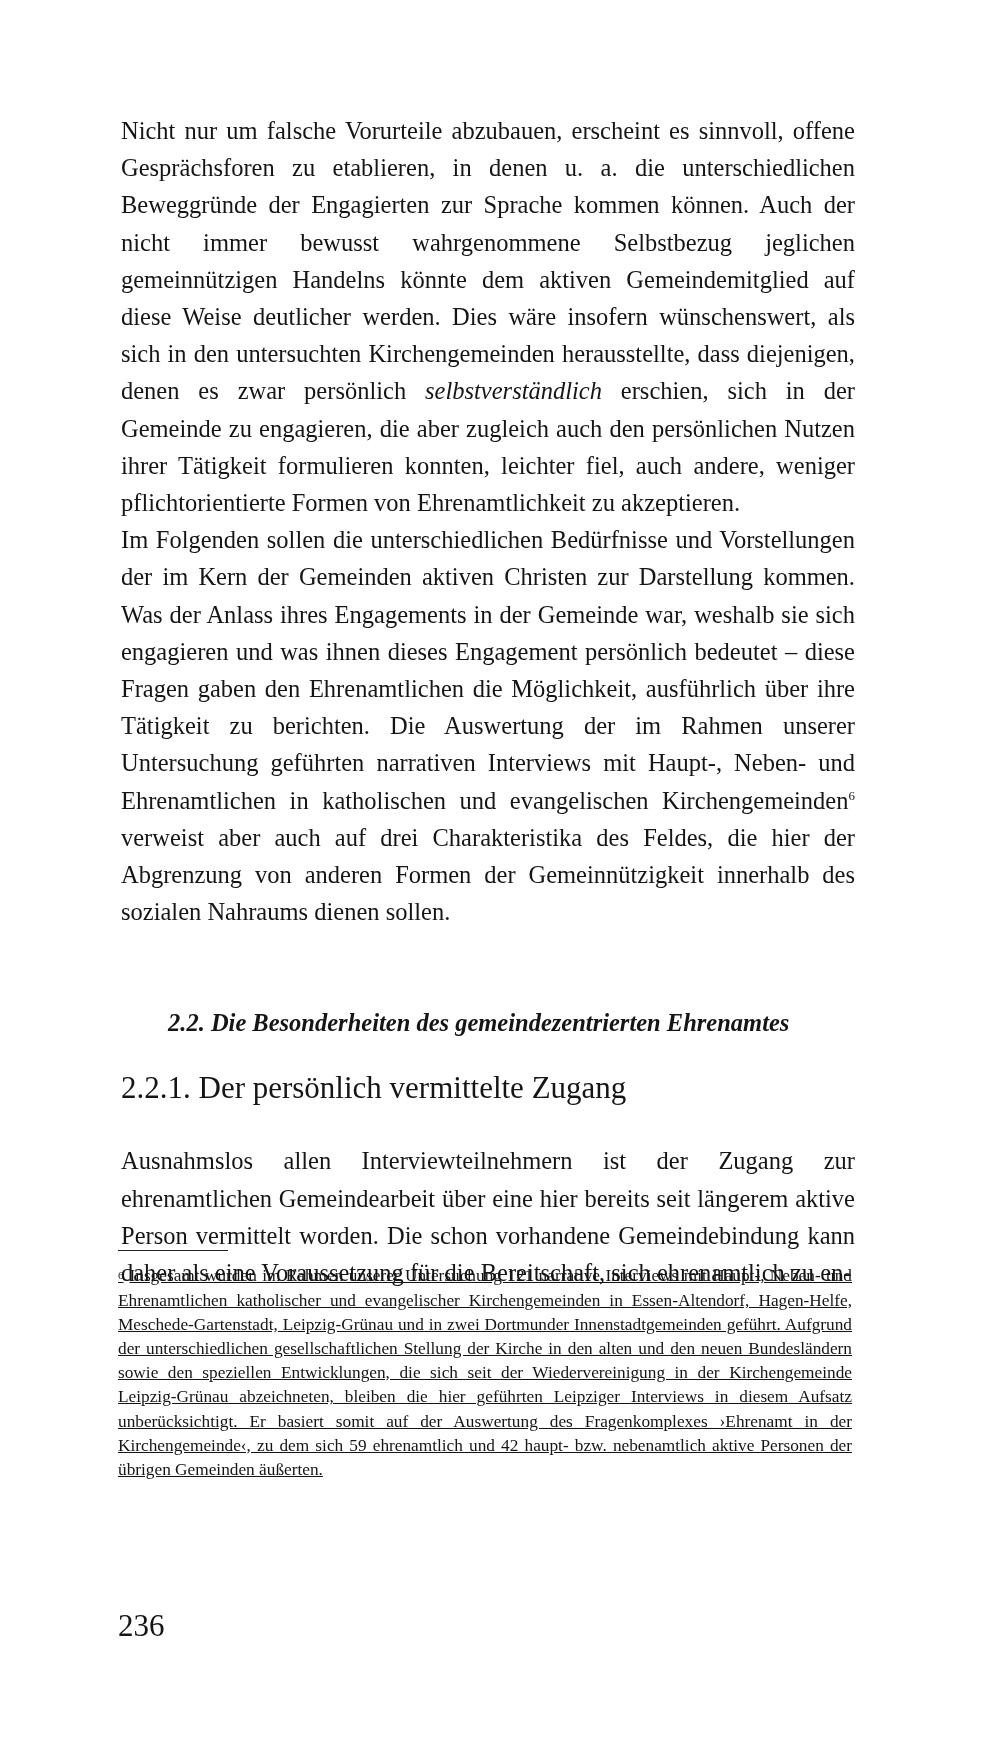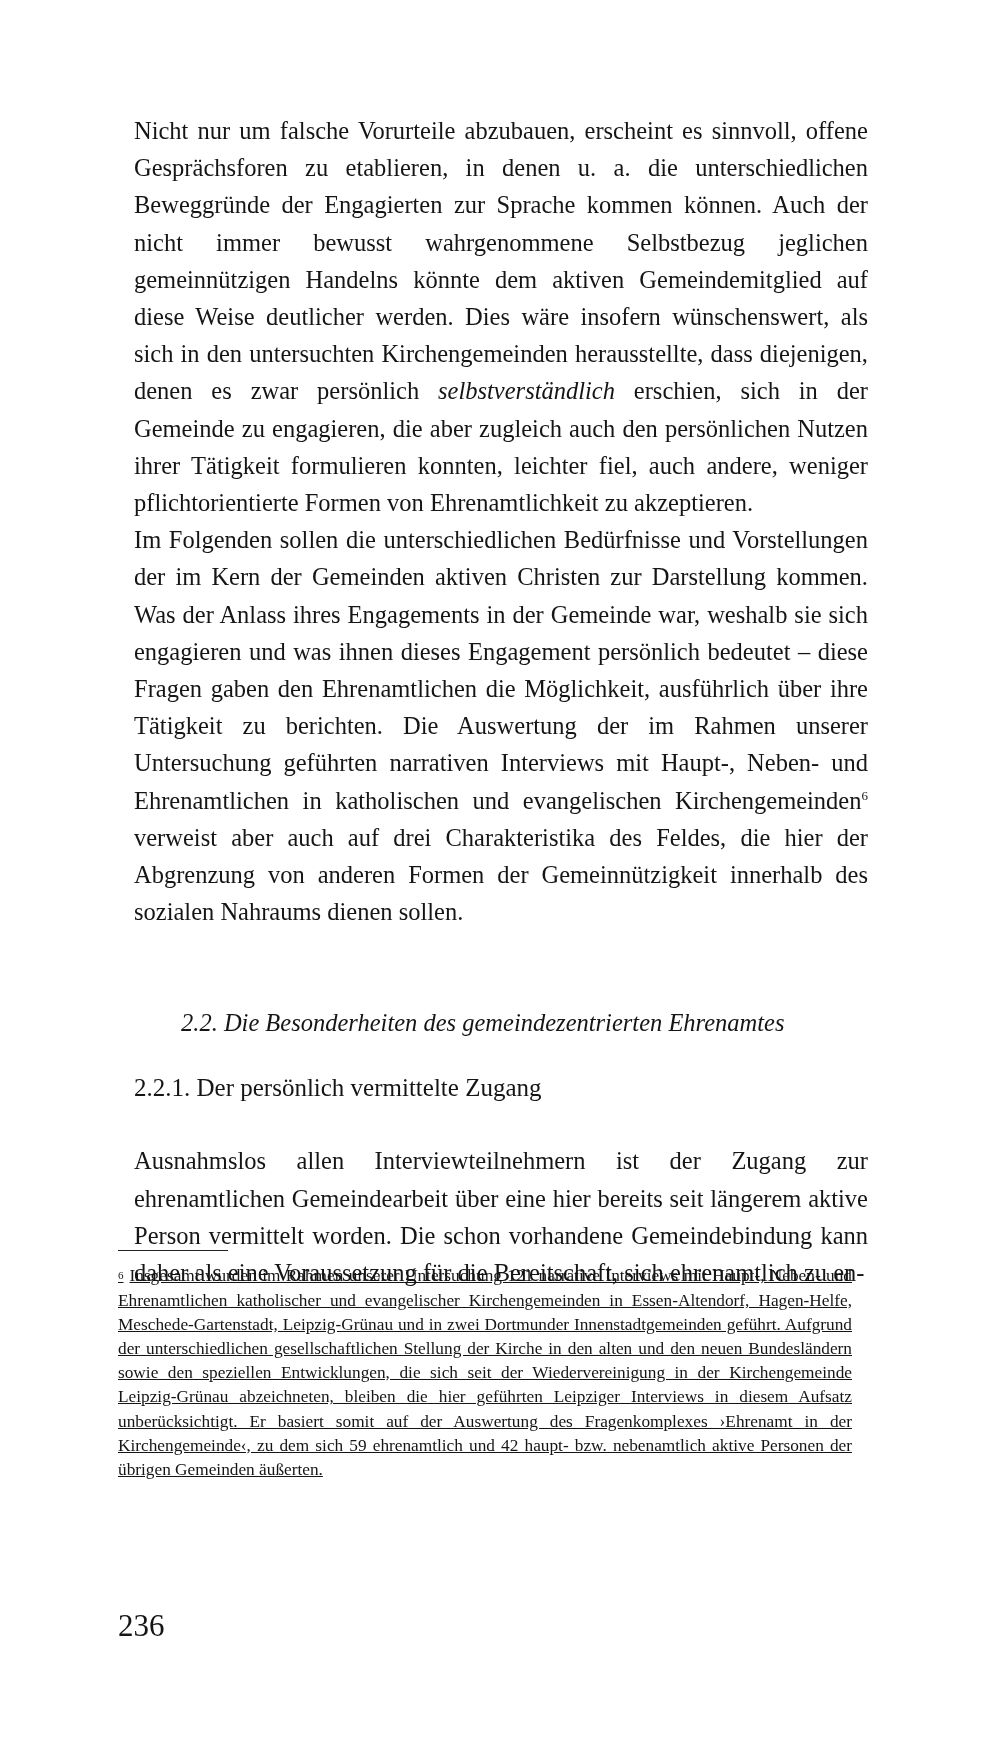--- a/index.html
+++ b/index.html
@@ -1,21 +1,21 @@
 <!DOCTYPE html>
 <html><head>
   <meta charset="utf-8">
   <style>
     html, body { margin: 0; padding: 0; background: #ffffff; }
     body { width: 1000px; height: 1739px; position: relative; overflow: hidden; color: #151515; }
-    .page { position: absolute; left: 134px; top: 112px; width: 734px; font-family: "Liberation Serif", "DejaVu Serif", serif; }
+    .page { position: absolute; left: 121px; top: 112px; width: 734px; font-family: "Liberation Serif", "DejaVu Serif", serif; }
     .body-text { font-size: 24.5px; line-height: 37.2px; text-align: justify; margin: 0; hyphens: manual; }
     .body-text p { margin: 0; }
-    .heading-22 { font-size: 24.5px; font-style: italic; margin-top: 74px; padding-left: 47px; line-height: 37px; }
-    .heading-221 { font-size: 25px; margin-top: 28px; line-height: 37px; }
+    .heading-22 { font-size: 24.5px; font-style: italic; margin-top: 74px; padding-left: 47px; line-height: 37px; font-weight: bold; }
+    .heading-221 { font-size: 31px; margin-top: 28px; line-height: 37px; }
     .para-3 { margin-top: 36px; }
     .fn-rule { position: absolute; left: 118px; top: 1250px; width: 110px; border-top: 1.5px solid #222; }
     .footnote { position: absolute; left: 118px; top: 1264px; width: 734px; font-family: "Liberation Serif", "DejaVu Serif", serif; font-size: 17.3px; line-height: 24.1px; text-align: justify; }
     .footnote sup { font-size: 11px; position: relative; top: -2px; margin-right: 6px; vertical-align: baseline; }
     .fn-body { padding-left: 20px; text-decoration: underline; }
     .fn-first { display: block; margin-left: -20px; }
     .page-number { position: absolute; left: 118px; top: 1608px; font-family: "Liberation Serif", "DejaVu Serif", serif; font-size: 31px; }
     sup.fnref { font-size: 13px; vertical-align: super; line-height: 0; }
   </style>
 </head>

